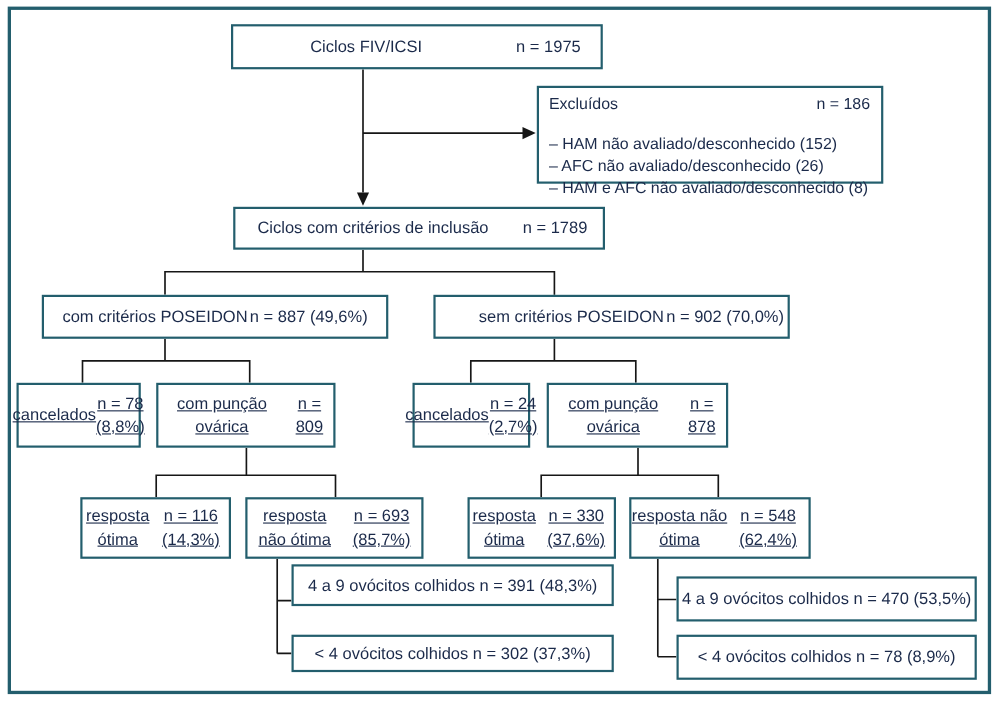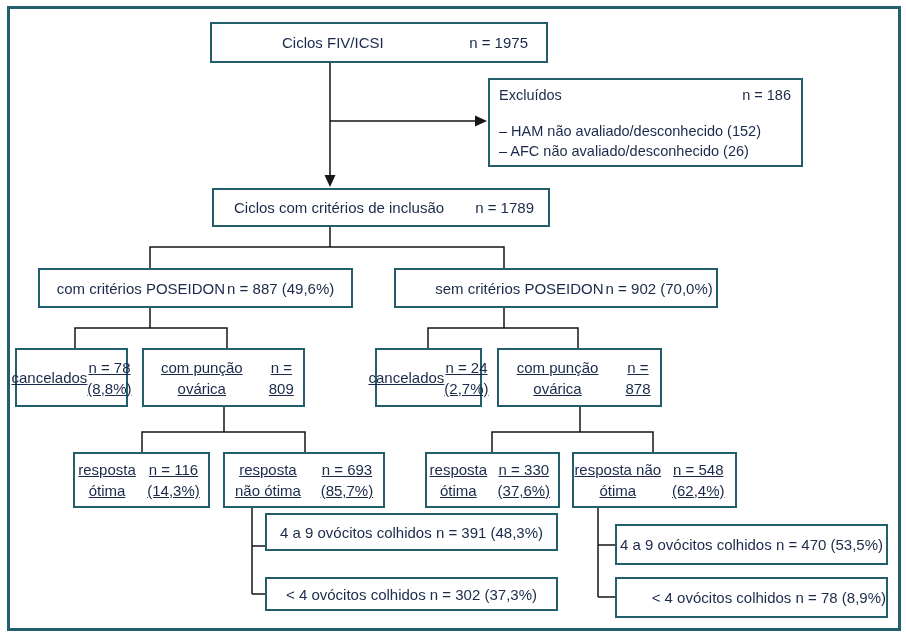--- a/index.html
+++ b/index.html
@@ -61,20 +61,21 @@
     <span>n = 1975</span>
   </div>
 
   <div class="box excl" style="left:488px;top:78px;width:315px;height:89px;">
     <div class="excl-title">
       <span>Excluídos</span>
       <span>n = 186</span>
     </div>
     <div>– HAM não avaliado/desconhecido (152)</div>
     <div>– AFC não avaliado/desconhecido (26)</div>
+    <div>– HAM e AFC não avaliado/desconhecido (8)</div>
   </div>
 
   <div class="box row" style="left:212px;top:188px;width:338px;height:39px;padding:0 14px 1px 20px;">
     <span>Ciclos com critérios de inclusão</span>
     <span>n = 1789</span>
   </div>
 
   <div class="box crow" style="left:38px;top:268px;width:315px;height:40px;">
     <span>com critérios POSEIDON</span>
     <span>n = 887 (49,6%)</span>
@@ -130,16 +131,16 @@
   </div>
 
   <div class="box single" style="left:265px;top:577px;width:293px;height:34px;text-align:right;">
     <span>&lt; 4 ovócitos colhidos n = 302 (37,3%)</span>
   </div>
 
   <div class="box single" style="left:615px;top:524px;width:273px;height:41px;">
     <span>4 a 9 ovócitos colhidos n = 470 (53,5%)</span>
   </div>
 
-  <div class="box single" style="left:615px;top:577px;width:273px;height:41px;justify-content:flex-end;">
+  <div class="box single" style="left:615px;top:577px;width:273px;height:41px;">
     <span>&lt; 4 ovócitos colhidos n = 78 (8,9%)</span>
   </div>
 </div>
 
 </body></html>

